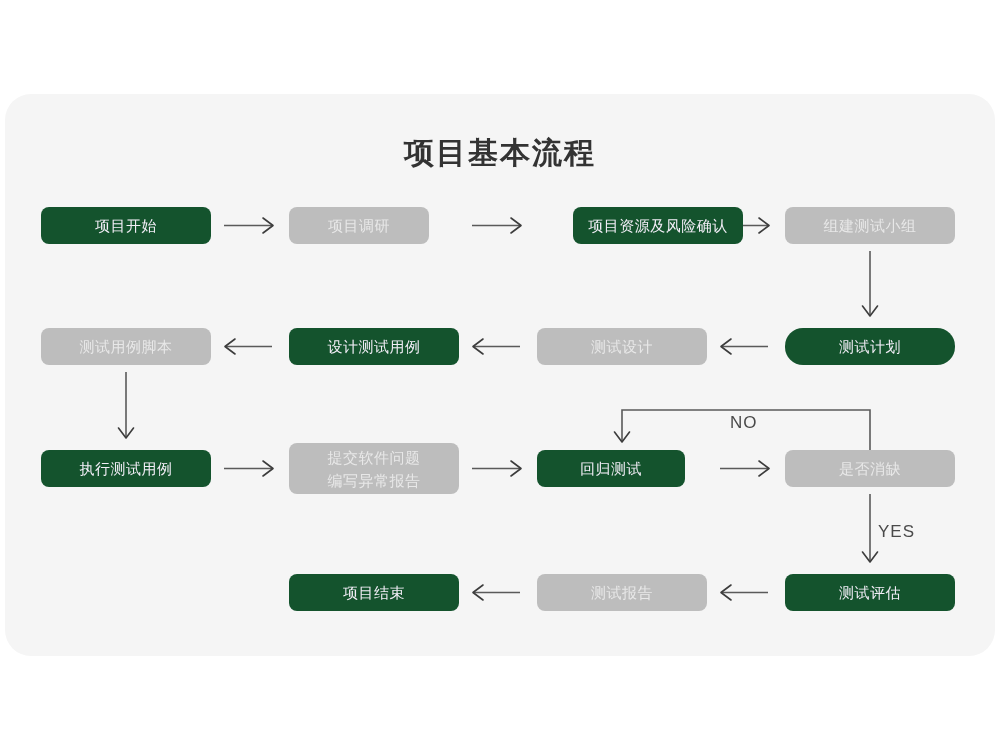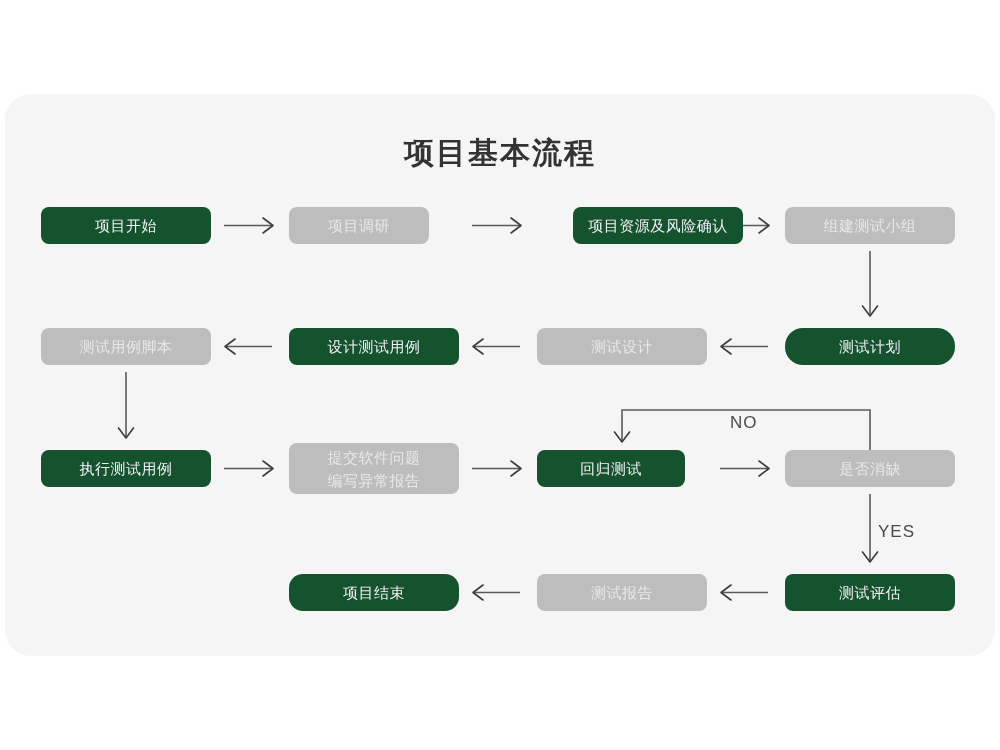--- a/index.html
+++ b/index.html
@@ -198,17 +198,17 @@
   <div class="node purple" style="left:289px; top:328px; width:170px; height:37px;">设计测试用例</div>
   <div class="node gray" style="left:537px; top:328px; width:170px; height:37px;">测试设计</div>
   <div class="node purple" style="left:785px; top:328px; width:170px; height:37px;border-radius:18px;">测试计划</div>
 
   <div class="node purple" style="left:41px;  top:450px; width:170px; height:37px;">执行测试用例</div>
   <div class="node gray" style="left:289px; top:443px; width:170px; height:51px;">提交软件问题
 编写异常报告</div>
   <div class="node purple" style="left:537px; top:450px; width:148px; height:37px;">回归测试</div>
   <div class="node gray" style="left:785px; top:450px; width:170px; height:37px;">是否消缺</div>
 
-  <div class="node purple" style="left:289px; top:574px; width:170px; height:37px;border-radius:14px;">项目结束</div>
+  <div class="node purple" style="left:289px; top:574px; width:170px; height:37px;">项目结束</div>
   <div class="node gray" style="left:537px; top:574px; width:170px; height:37px;">测试报告</div>
   <div class="node purple" style="left:785px; top:574px; width:170px; height:37px;">测试评估</div>
 
 </div>
 
 </body></html>

